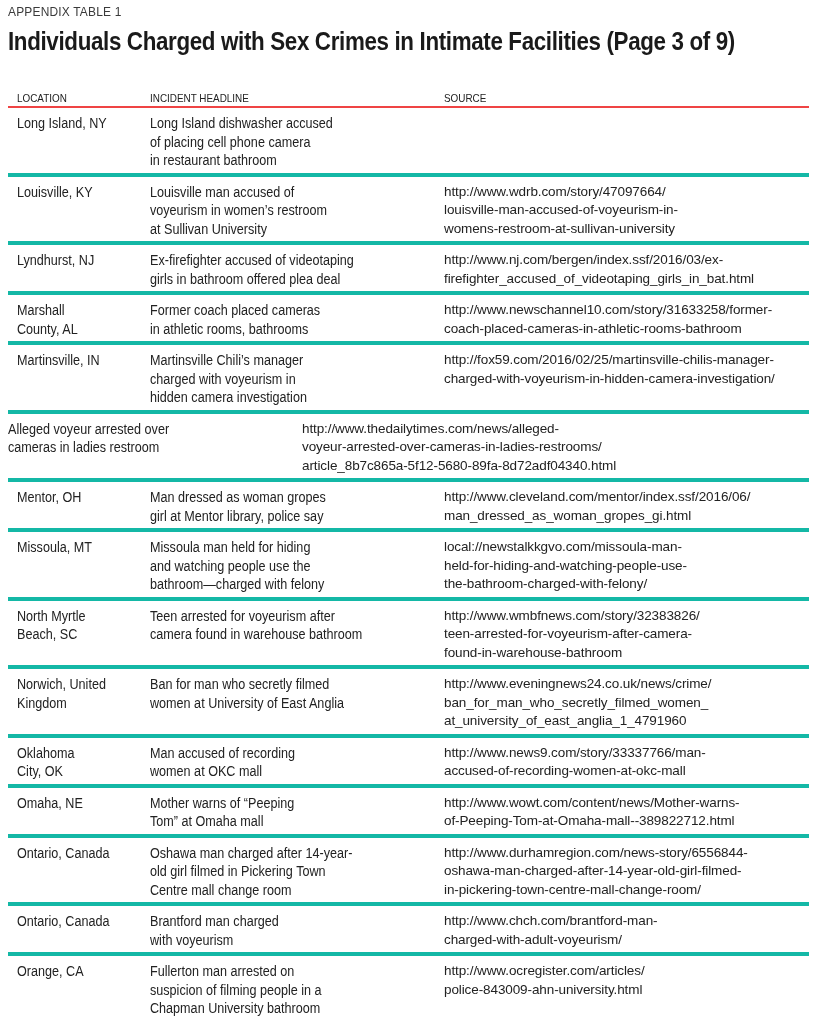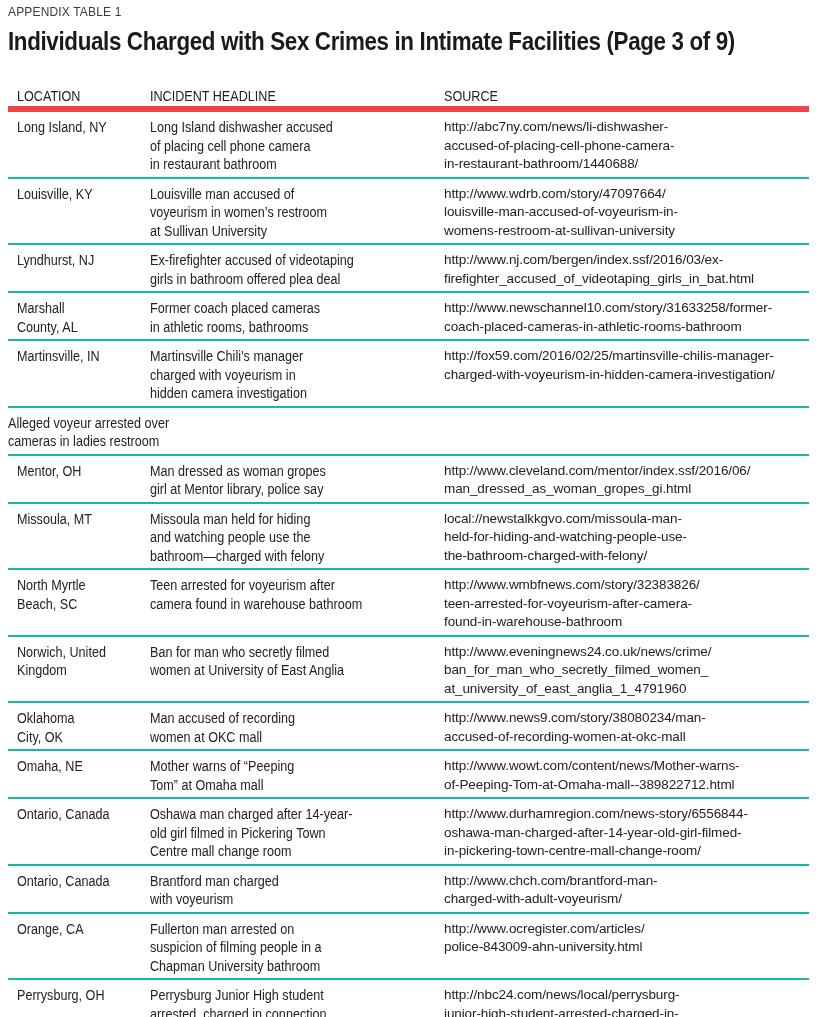--- a/index.html
+++ b/index.html
@@ -16,25 +16,25 @@
       position: absolute; left: 8px; top: 26px;
       font-size: 26px; font-weight: bold; color: #1a1a1a;
       letter-spacing: -0.4px; white-space: nowrap;
       transform: scaleX(0.86); transform-origin: left top;
     }
     .table {
       position: absolute; left: 8px; top: 78px; width: 801px;
     }
     .thead {
       display: flex; height: 26px; align-items: flex-end;
-      border-bottom: 6px solid #ef4444; padding-bottom: 2px;
-      font-size: 14px; color: #222;
+      border-bottom: 2px solid #ef4444; padding-bottom: 2px;
+      font-size: 11px; color: #222;
     }
     .row {
-      display: flex; border-bottom: 2px solid #14b8a6;
+      display: flex; border-bottom: 4px solid #14b8a6;
       font-size: 14px; line-height: 18.5px; color: #222;
       padding-top: 6px; padding-bottom: 3px;
     }
     .row:last-child { border-bottom: none; }
     .c-loc { width: 142px; padding-left: 9px; box-sizing: border-box; flex: none; }
     .c-head { width: 266px; flex: none; padding-right: 6px; box-sizing: border-box; }
     .c-src { flex: 1; white-space: pre-line; word-break: break-all; margin-left: 28px; }
     .c-loc, .c-head { white-space: pre-line; }
     .narrow { display: inline-block; transform: scaleX(0.9); transform-origin: left top; width: 111%; }
     .src-text { font-size: 13.5px; letter-spacing: -0.1px; }
@@ -50,23 +50,20 @@
     <div class="c-loc"><span class="narrow">LOCATION</span></div>
     <div class="c-head"><span class="narrow">INCIDENT HEADLINE</span></div>
     <div class="c-src"><span class="narrow">SOURCE</span></div>
   </div>
   <div id="tbody">
       <div class="row">
     <div class="c-loc"><span class="narrow">Long Island, NY</span></div>
     <div class="c-head"><span class="narrow">Long Island dishwasher accused
 of placing cell phone camera
 in restaurant bathroom</span></div>
-    <div class="c-src src-text"><span>http://abc7ny.com/news/li-dishwasher-
-accused-of-placing-cell-phone-camera-
-in-restaurant-bathroom/1440688/</span></div>
   </div>
       <div class="row">
     <div class="c-loc"><span class="narrow">Louisville, KY</span></div>
     <div class="c-head"><span class="narrow">Louisville man accused of
 voyeurism in women’s restroom
 at Sullivan University</span></div>
     <div class="c-src src-text"><span>http://www.wdrb.com/story/47097664/
 louisville-man-accused-of-voyeurism-in-
 womens-restroom-at-sullivan-university</span></div>
   </div>
@@ -89,20 +86,23 @@
     <div class="c-loc"><span class="narrow">Martinsville, IN</span></div>
     <div class="c-head"><span class="narrow">Martinsville Chili’s manager
 charged with voyeurism in
 hidden camera investigation</span></div>
     <div class="c-src src-text"><span>http://fox59.com/2016/02/25/martinsville-chilis-manager-
 charged-with-voyeurism-in-hidden-camera-investigation/</span></div>
   </div>
       <div class="row">
     <div class="c-head"><span class="narrow">Alleged voyeur arrested over
 cameras in ladies restroom</span></div>
+    <div class="c-src src-text"><span>http://www.thedailytimes.com/news/alleged-
+voyeur-arrested-over-cameras-in-ladies-restrooms/
+article_8b7c865a-5f12-5680-89fa-8d72adf04340.html</span></div>
   </div>
       <div class="row">
     <div class="c-loc"><span class="narrow">Mentor, OH</span></div>
     <div class="c-head"><span class="narrow">Man dressed as woman gropes
 girl at Mentor library, police say</span></div>
     <div class="c-src src-text"><span>http://www.cleveland.com/mentor/index.ssf/2016/06/
 man_dressed_as_woman_gropes_gi.html</span></div>
   </div>
       <div class="row">
     <div class="c-loc"><span class="narrow">Missoula, MT</span></div>
@@ -129,21 +129,21 @@
 women at University of East Anglia</span></div>
     <div class="c-src src-text"><span>http://www.eveningnews24.co.uk/news/crime/
 ban_for_man_who_secretly_filmed_women_
 at_university_of_east_anglia_1_4791960</span></div>
   </div>
       <div class="row">
     <div class="c-loc"><span class="narrow">Oklahoma
 City, OK</span></div>
     <div class="c-head"><span class="narrow">Man accused of recording
 women at OKC mall</span></div>
-    <div class="c-src src-text"><span>http://www.news9.com/story/38080234/man-
+    <div class="c-src src-text"><span>http://www.news9.com/story/33337766/man-
 accused-of-recording-women-at-okc-mall</span></div>
   </div>
       <div class="row">
     <div class="c-loc"><span class="narrow">Omaha, NE</span></div>
     <div class="c-head"><span class="narrow">Mother warns of “Peeping
 Tom” at Omaha mall</span></div>
     <div class="c-src src-text"><span>http://www.wowt.com/content/news/Mother-warns-
 of-Peeping-Tom-at-Omaha-mall--389822712.html</span></div>
   </div>
       <div class="row">

